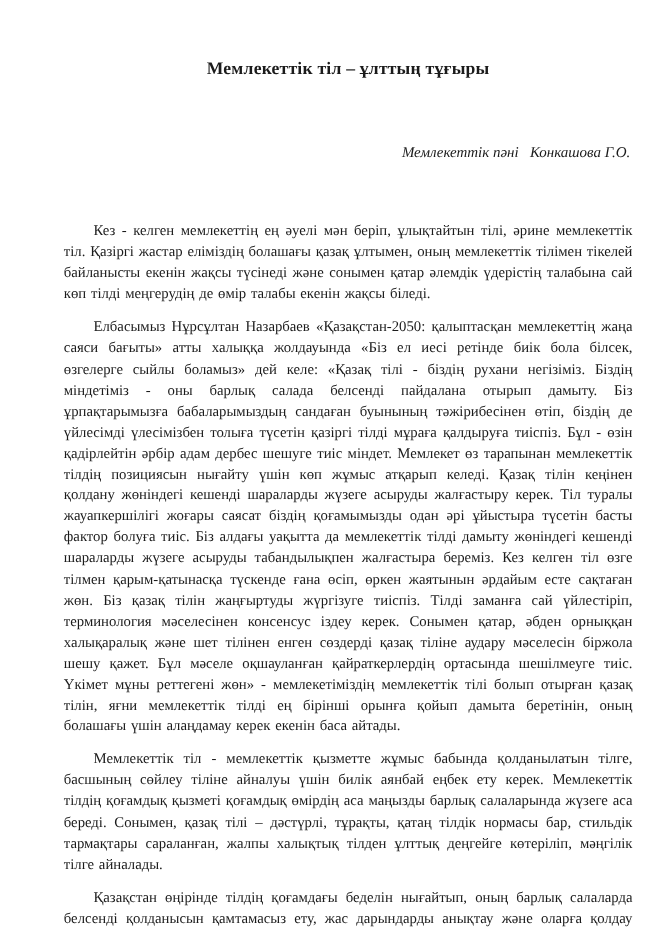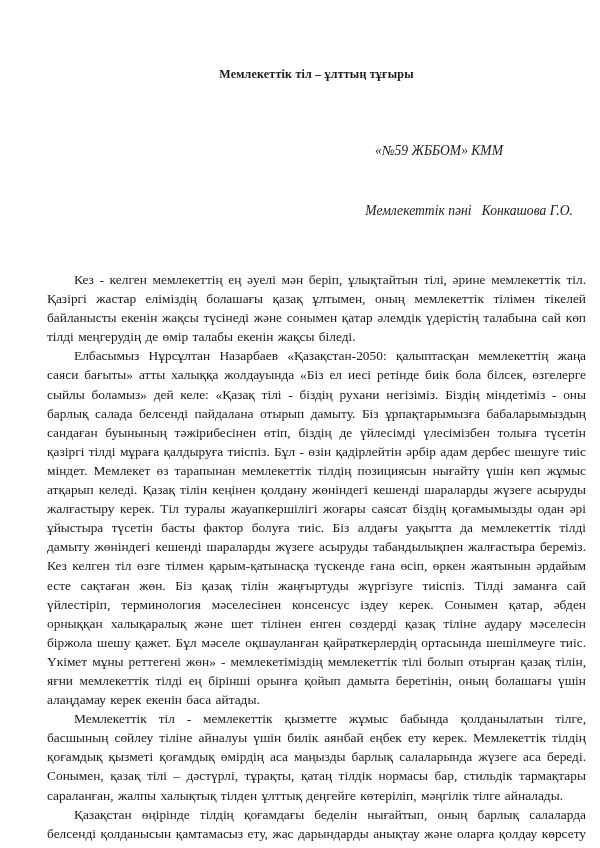--- a/index.html
+++ b/index.html
@@ -12,55 +12,54 @@
     width: 600px;
     height: 848px;
     box-sizing: border-box;
     background: #ffffff;
     padding: 50px 14px 0 47px;
     font-family: "Liberation Serif", serif;
     color: #1b1b1b;
     overflow: hidden;
   }
   .doc-title {
-    margin: 16px 0 18px 0;
-    font-size: 12px;
+    margin: 4px 0 18px 0;
+    font-size: 16px;
     line-height: 17px;
     font-weight: bold;
     text-align: center;
     letter-spacing: 0.2px;
   }
   .byline {
     font-style: italic;
     font-size: 13.6px;
     line-height: 20px;
     text-align: right;
     margin: 0 0 9px 0;
     white-space: pre-wrap;
   }
   .byline-line-1 { padding-right: 83px; }
   .byline-line-2 { padding-right: 13px; }
   .doc-body p {
-    margin: 0;
+    margin: 11px;
     font-size: 13.4px;
     line-height: 19.1px;
     text-align: justify;
     text-indent: 27px;
     word-spacing: 1px;
   }
 </style>
 </head>
 <body>
 
 <div class="page">
 
   <h1 class="doc-title">Мемлекеттік тіл – ұлттың тұғыры</h1>
 
   <div class="byline">
-    <div class="byline-line-1">«№59 ЖББОМ» КММ</div>
     <div class="byline-line-2">Мемлекеттік пәні   Конкашова Г.О.</div>
   </div>
 
   <div class="doc-body">
     <p>Кез - келген мемлекеттің ең әуелі мән беріп, ұлықтайтын тілі, әрине мемлекеттік тіл. Қазіргі жастар еліміздің болашағы қазақ ұлтымен, оның мемлекеттік тілімен тікелей байланысты екенін жақсы түсінеді және сонымен қатар әлемдік үдерістің талабына сай көп тілді меңгерудің де өмір талабы екенін жақсы біледі.</p>
     <p>Елбасымыз Нұрсұлтан Назарбаев «Қазақстан-2050: қалыптасқан мемлекеттің жаңа саяси бағыты» атты халыққа жолдауында «Біз ел иесі ретінде биік бола білсек, өзгелерге сыйлы боламыз» дей келе: «Қазақ тілі - біздің рухани негізіміз. Біздің міндетіміз - оны барлық салада белсенді пайдалана отырып дамыту. Біз ұрпақтарымызға бабаларымыздың сандаған буынының тәжірибесінен өтіп, біздің де үйлесімді үлесімізбен толыға түсетін қазіргі тілді мұраға қалдыруға тиіспіз. Бұл - өзін қадірлейтін әрбір адам дербес шешуге тиіс міндет. Мемлекет өз тарапынан мемлекеттік тілдің позициясын нығайту үшін көп жұмыс атқарып келеді. Қазақ тілін кеңінен қолдану жөніндегі кешенді шараларды жүзеге асыруды жалғастыру керек. Тіл туралы жауапкершілігі жоғары саясат біздің қоғамымызды одан әрі ұйыстыра түсетін басты фактор болуға тиіс. Біз алдағы уақытта да мемлекеттік тілді дамыту жөніндегі кешенді шараларды жүзеге асыруды табандылықпен жалғастыра береміз. Кез келген тіл өзге тілмен қарым-қатынасқа түскенде ғана өсіп, өркен жаятынын әрдайым есте сақтаған жөн. Біз қазақ тілін жаңғыртуды жүргізуге тиіспіз. Тілді заманға сай үйлестіріп, терминология мәселесінен консенсус іздеу керек. Сонымен қатар, әбден орныққан халықаралық және шет тілінен енген сөздерді қазақ тіліне аудару мәселесін біржола шешу қажет. Бұл мәселе оқшауланған қайраткерлердің ортасында шешілмеуге тиіс. Үкімет мұны реттегені жөн» - мемлекетіміздің мемлекеттік тілі болып отырған қазақ тілін, яғни мемлекеттік тілді ең бірінші орынға қойып дамыта беретінін, оның болашағы үшін алаңдамау керек екенін баса айтады.</p>
     <p>Мемлекеттік тіл - мемлекеттік қызметте жұмыс бабында қолданылатын тілге, басшының сөйлеу тіліне айналуы үшін билік аянбай еңбек ету керек. Мемлекеттік тілдің қоғамдық қызметі қоғамдық өмірдің аса маңызды барлық салаларында жүзеге аса береді. Сонымен, қазақ тілі – дәстүрлі, тұрақты, қатаң тілдік нормасы бар, стильдік тармақтары сараланған, жалпы халықтық тілден ұлттық деңгейге көтеріліп, мәңгілік тілге айналады.</p>
     <p>Қазақстан өңірінде тілдің қоғамдағы беделін нығайтып, оның барлық салаларда белсенді қолданысын қамтамасыз ету, жас дарындарды анықтау және оларға қолдау көрсету мақсатында рухани-мәдени, қоғамдық маңызды шаралар, тіл мәртебесін көтеруге бағытталған түрлі байқаулар тұрақты өткізіледі.</p>
 
   </div>

